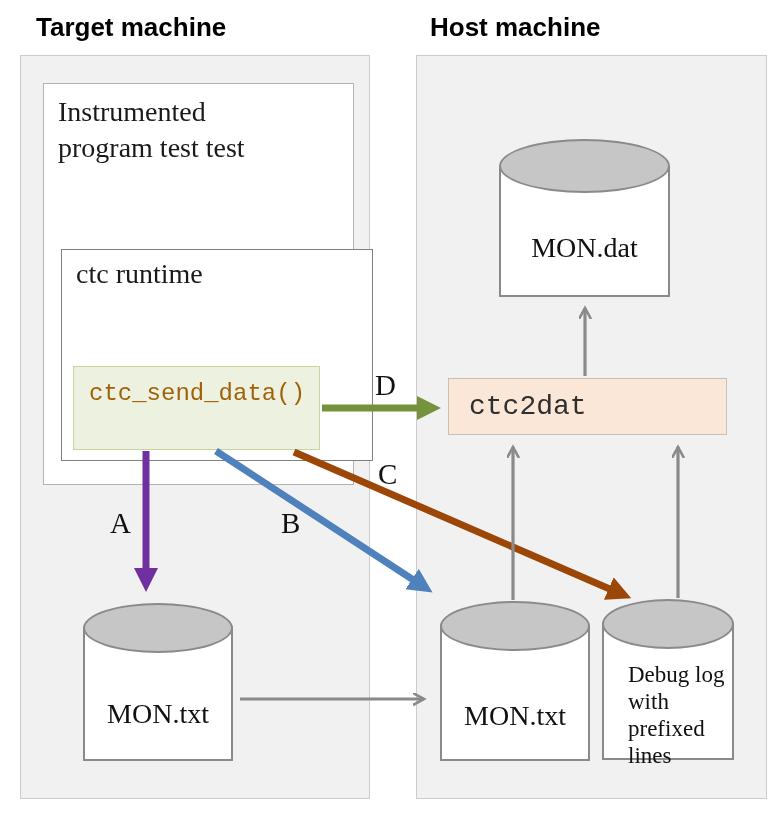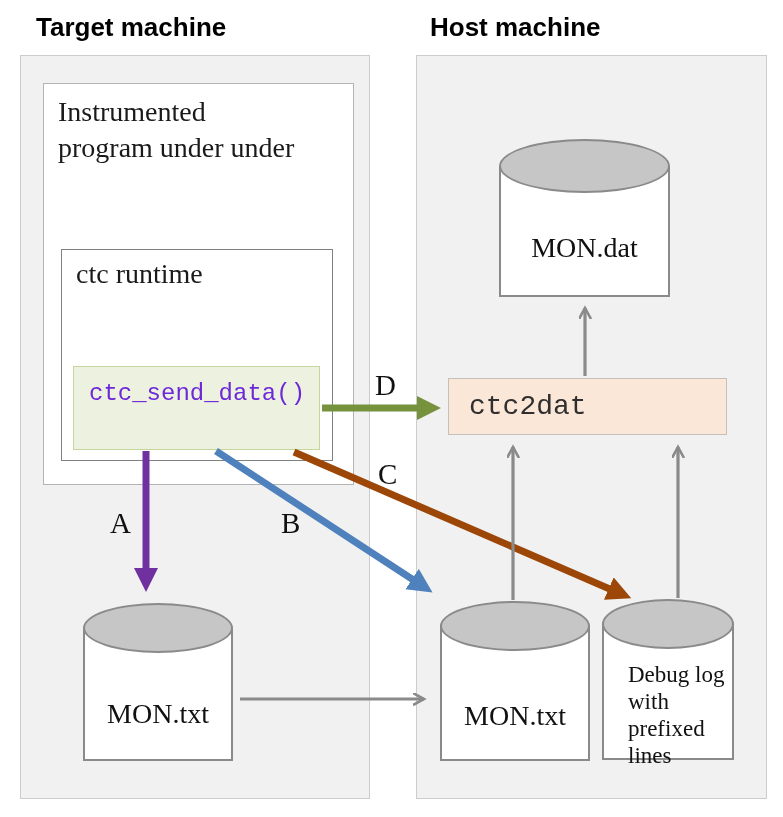--- a/index.html
+++ b/index.html
@@ -15,21 +15,21 @@
   .panel{
     position:absolute;background:#f1f1f2;border:1px solid #cccccc;
   }
   .white-box{
     position:absolute;background:#ffffff;border:1px solid #9a9a9a;
     font-size:28px;line-height:1.3;color:#1a1a1a;
   }
   .white-box .box-label{display:block;padding:10px 14px;white-space:pre-line;}
   .green-box{
     position:absolute;background:#edf1e0;border:1px solid #c6d59d;
-    font-family:"Liberation Mono", monospace;font-size:24px;color:#6d28d9;
+    font-family:"Liberation Mono", monospace;font-size:24px;color:#a16207;
   }
   .green-box .box-label{display:block;padding:13px 0 0 15px;white-space:nowrap;}
   .peach-box{
     position:absolute;background:#fbe7d7;border:1px solid #c6c0bb;
     font-family:"Liberation Mono", monospace;font-size:28px;color:#2f2f2f;
     display:flex;align-items:center;
   }
   .peach-box .box-label{padding-left:20px;white-space:nowrap;}
   .cylinder{position:absolute;padding-left:24px;}
   .cyl-body{
@@ -58,24 +58,24 @@
 <div id="canvas">
 
   <div class="panel" style="left:20px;top:55px;width:350px;height:744px;"></div>
   <div class="panel" style="left:416px;top:55px;width:351px;height:744px;"></div>
 
   <div class="machine-title" style="left:36px;top:12px;">Target machine</div>
   <div class="machine-title" style="left:430px;top:12px;">Host machine</div>
 
   <div class="white-box" style="left:43px;top:83px;width:311px;height:402px;border-color:#b3b3b3;">
     <span class="box-label">Instrumented
-program under under</span>
+program test test</span>
   </div>
 
-  <div class="white-box" style="left:61px;top:249px;width:272px;height:212px;border-color:#808080;">
+  <div class="white-box" style="left:61px;top:249px;width:312px;height:212px;border-color:#808080;">
     <span class="box-label" style="padding:6px 14px;">ctc runtime</span>
   </div>
 
   <div class="green-box" style="left:73px;top:366px;width:247px;height:84px;">
     <span class="box-label">ctc_send_data()</span>
   </div>
 
   <div class="peach-box" style="left:448px;top:378px;width:279px;height:57px;">
     <span class="box-label">ctc2dat</span>
   </div>

